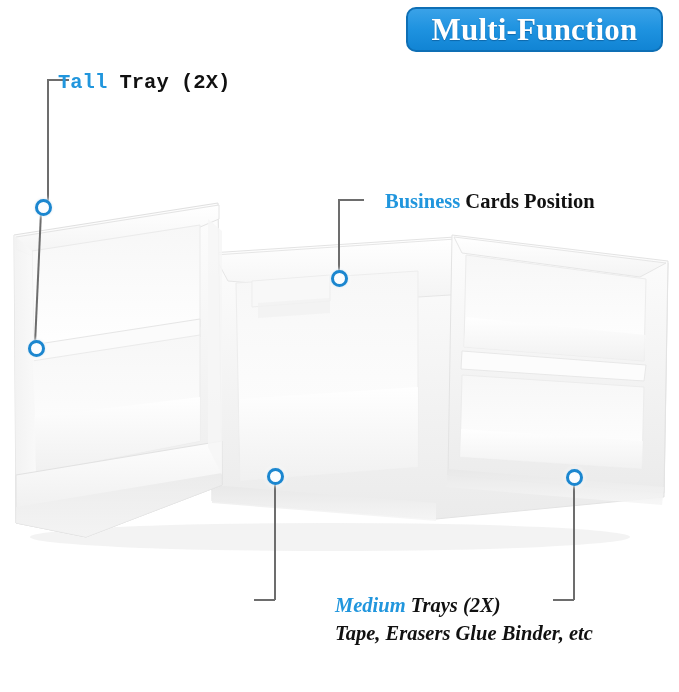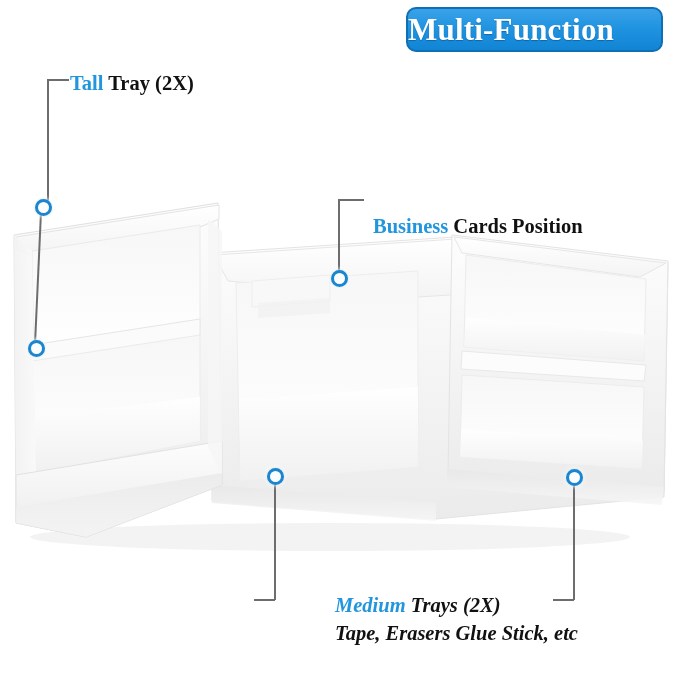--- a/index.html
+++ b/index.html
@@ -24,20 +24,21 @@
     left: 406px;
     top: 7px;
     width: 257px;
     height: 45px;
     border-radius: 10px;
     background: linear-gradient(180deg, #3aa2e8 0%, #1f93e0 48%, #1184d4 100%);
     border: 2px solid #0e6fb5;
     box-sizing: border-box;
     display: flex;
     align-items: center;
+    justify-content: center;
   }
   .badge-text {
     color: #ffffff;
     font-size: 31px;
     font-weight: bold;
     letter-spacing: 0.2px;
     line-height: 1;
     white-space: nowrap;
     text-shadow: 0 1px 1px rgba(0,60,110,0.45);
   }
@@ -46,22 +47,22 @@
   .callout {
     position: absolute;
     color: #111111;
     font-weight: bold;
     font-size: 20.5px;
     line-height: 1.37;
     white-space: nowrap;
   }
   .hl { color: #2196dd; }
 
-  #callout-tall      { left: 70px;  top: 69px; }
-  #callout-business  { left: 373px; top: 187px; margin-top: 25px; }
+  #callout-tall      { left: 58px;  top: 69px; font-family: Liberation Mono, monospace; }
+  #callout-business  { left: 385px; top: 187px; }
   #callout-sticky    { left: 28px;  top: 591px; }
   #callout-medium    { left: 335px; top: 591px; font-style: italic; }
 
   
   .leader {
     position: absolute;
     background: #6d6d6d;
   }
   .leader.v { width: 1.6px; }
   .leader.h { height: 1.6px; }
@@ -198,16 +199,16 @@
     <div><span class="hl">Tall</span><span> Tray (2X)</span></div>
   </div>
 
   <div class="callout" id="callout-business">
     <div><span class="hl">Business</span><span> Cards Position</span></div>
   </div>
 
 
   <div class="callout" id="callout-medium">
     <div><span class="hl">Medium</span><span> Trays (2X)</span></div>
-    <div>Tape, Erasers Glue Stick, etc</div>
+    <div>Tape, Erasers Glue Binder, etc</div>
   </div>
 
 </div>
 
 </body></html>

